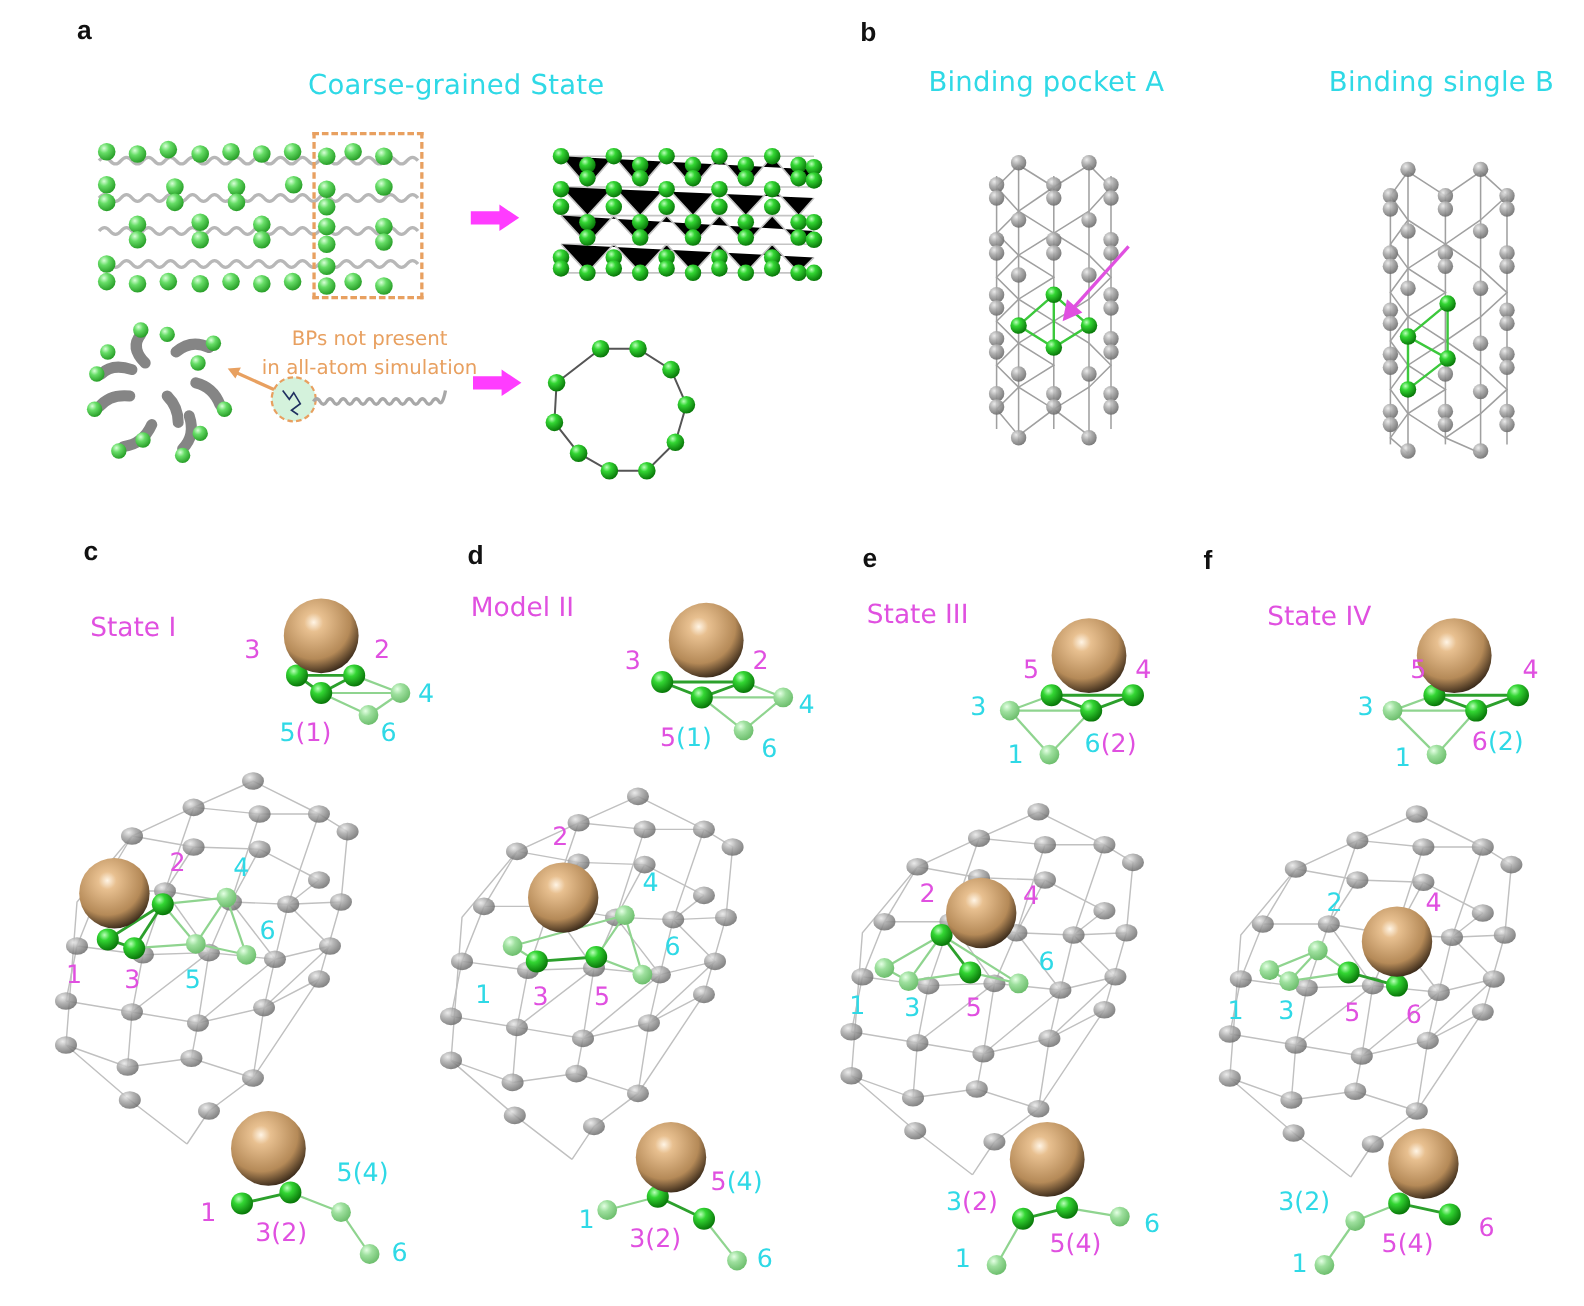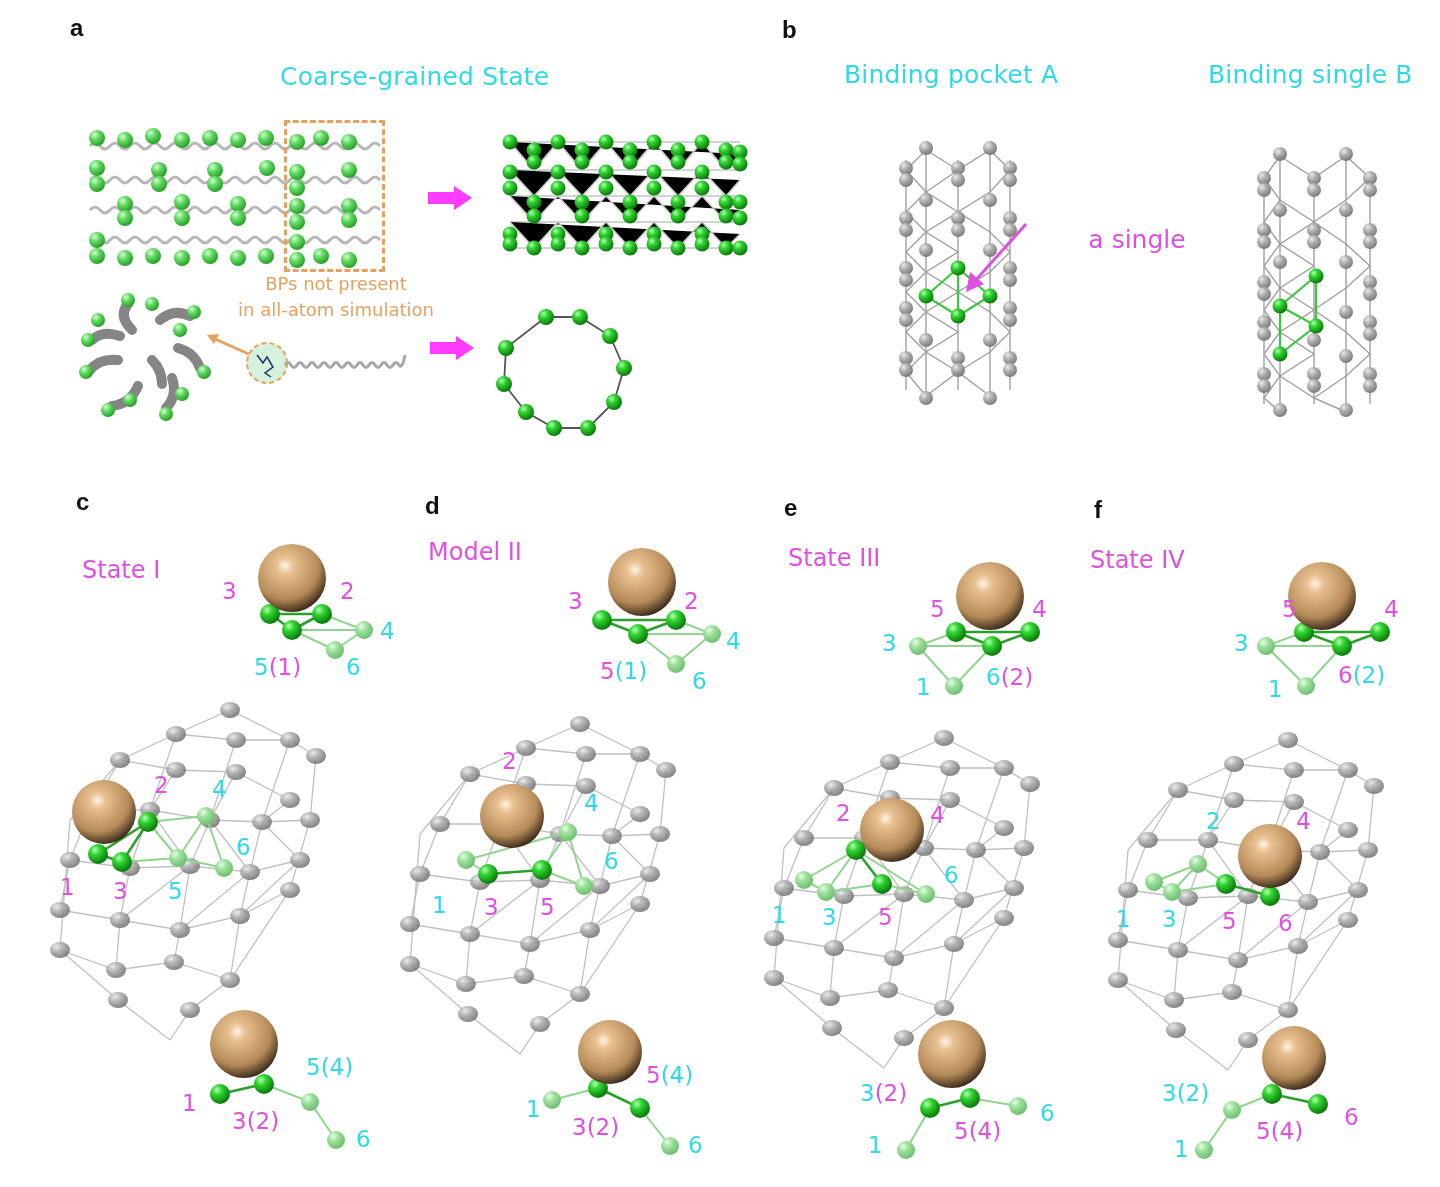--- a/index.html
+++ b/index.html
@@ -173,21 +173,21 @@
       <circle cx="106" cy="114" r="7.5"></circle>
       <circle cx="130" cy="118" r="7.5"></circle>
       <circle cx="154" cy="114" r="7.5"></circle>
       <circle cx="178" cy="118" r="7.5"></circle>
       <circle cx="202" cy="114" r="7.5"></circle>
       <circle cx="226" cy="118" r="7.5"></circle>
       <circle cx="240" cy="118" r="7.5"></circle>
   </g>
 </svg>
 
-<div class="note-orange" style="left:236px; top:271px; width:200px;">
+<div class="note-orange" style="left:236px; top:296px; width:200px;">
   <div>BPs not present</div>
   <div>in all-atom simulation</div>
 </div>
 
 <svg style="left:70px; top:290px;" width="160" height="140" viewBox="0 0 160 140">
   <g stroke="#707070" stroke-width="10" fill="none" stroke-linecap="round" opacity="0.85">
     <path d="M62 40 q-14 -14 -4 -26"></path>
     <path d="M90 30 q14 -12 30 -4"></path>
     <path d="M108 58 q16 4 22 20"></path>
     <path d="M102 88 q6 18 -6 30"></path>
@@ -308,21 +308,20 @@
       <circle cx="94" cy="156" r="7.5"></circle>
       <circle cx="62" cy="176" r="7.5"></circle>
   </g>
 </svg>
 
 <svg style="left:960px; top:220px;" width="70" height="75" viewBox="0 0 70 75">
   <line x1="66" y1="4" x2="14" y2="62" stroke="#e050e0" stroke-width="3"></line>
   <polygon points="6,72 10,52 24,64" fill="#e050e0"></polygon>
 </svg>
 <div class="pocket-note" style="left:1030px; top:222px; width:214px;">
-  <div>a single</div>
 </div>
 
 <svg style="left:1254px; top:144px;" width="128" height="275" viewBox="0 0 128 275">
   <g stroke="#a0a0a0" stroke-width="1.4" fill="none">
     <line x1="10" y1="30" x2="10" y2="260"></line>
       <line x1="60" y1="30" x2="60" y2="260"></line>
       <line x1="116" y1="30" x2="116" y2="260"></line>
       <line x1="26" y1="12" x2="26" y2="268"></line>
       <line x1="92" y1="12" x2="92" y2="268"></line>
     <path d="M26 12 L10 34 L26 56 L10 78 L26 100 L10 122 L26 144 L10 166 L26 188 L10 210 L26 232 L10 254 L26 268"></path>
@@ -383,21 +382,21 @@
 <div class="panel-letter" style="left:76px; top:488px;">c</div>
 <div class="state-title" style="left:82px; top:556px;">State I</div>
 
 <div class="panel-letter" style="left:425px; top:492px;">d</div>
 <div class="state-title" style="left:428px; top:538px;">Model II</div>
 
 <div class="panel-letter" style="left:784px; top:494px;">e</div>
 <div class="state-title" style="left:788px; top:544px;">State III</div>
 
 <div class="panel-letter" style="left:1094px; top:496px;">f</div>
-<div class="state-title" style="left:1090px; top:546px;">State IV</div>
+<div class="state-title" style="left:1152px; top:546px;">State IV</div>
 
 <div id="state-panels">
     <svg style="display: block; left: 50px; top: 700px;" width="300" height="330" viewBox="0 0 300 330">
   <g stroke="#c0c0c0" stroke-width="1.3" fill="none">
     <path d="M180 10 L126 34 L70 60 L20 120 L10 250 L68 300 L120 340"></path>
     <path d="M180 10 L240 40 L266 56 L260 120 L240 190 L180 280 L140 310 L120 340"></path>
     <path d="M126 34 L186 40 L240 40"></path>
         <path d="M70 60 L126 70 L186 72 L240 100"></path>
     <path d="M40 110 L100 110 L160 120 L212 122 L260 120"></path>
     <path d="M20 160 L80 168 L140 166 L200 172 L250 160"></path>

